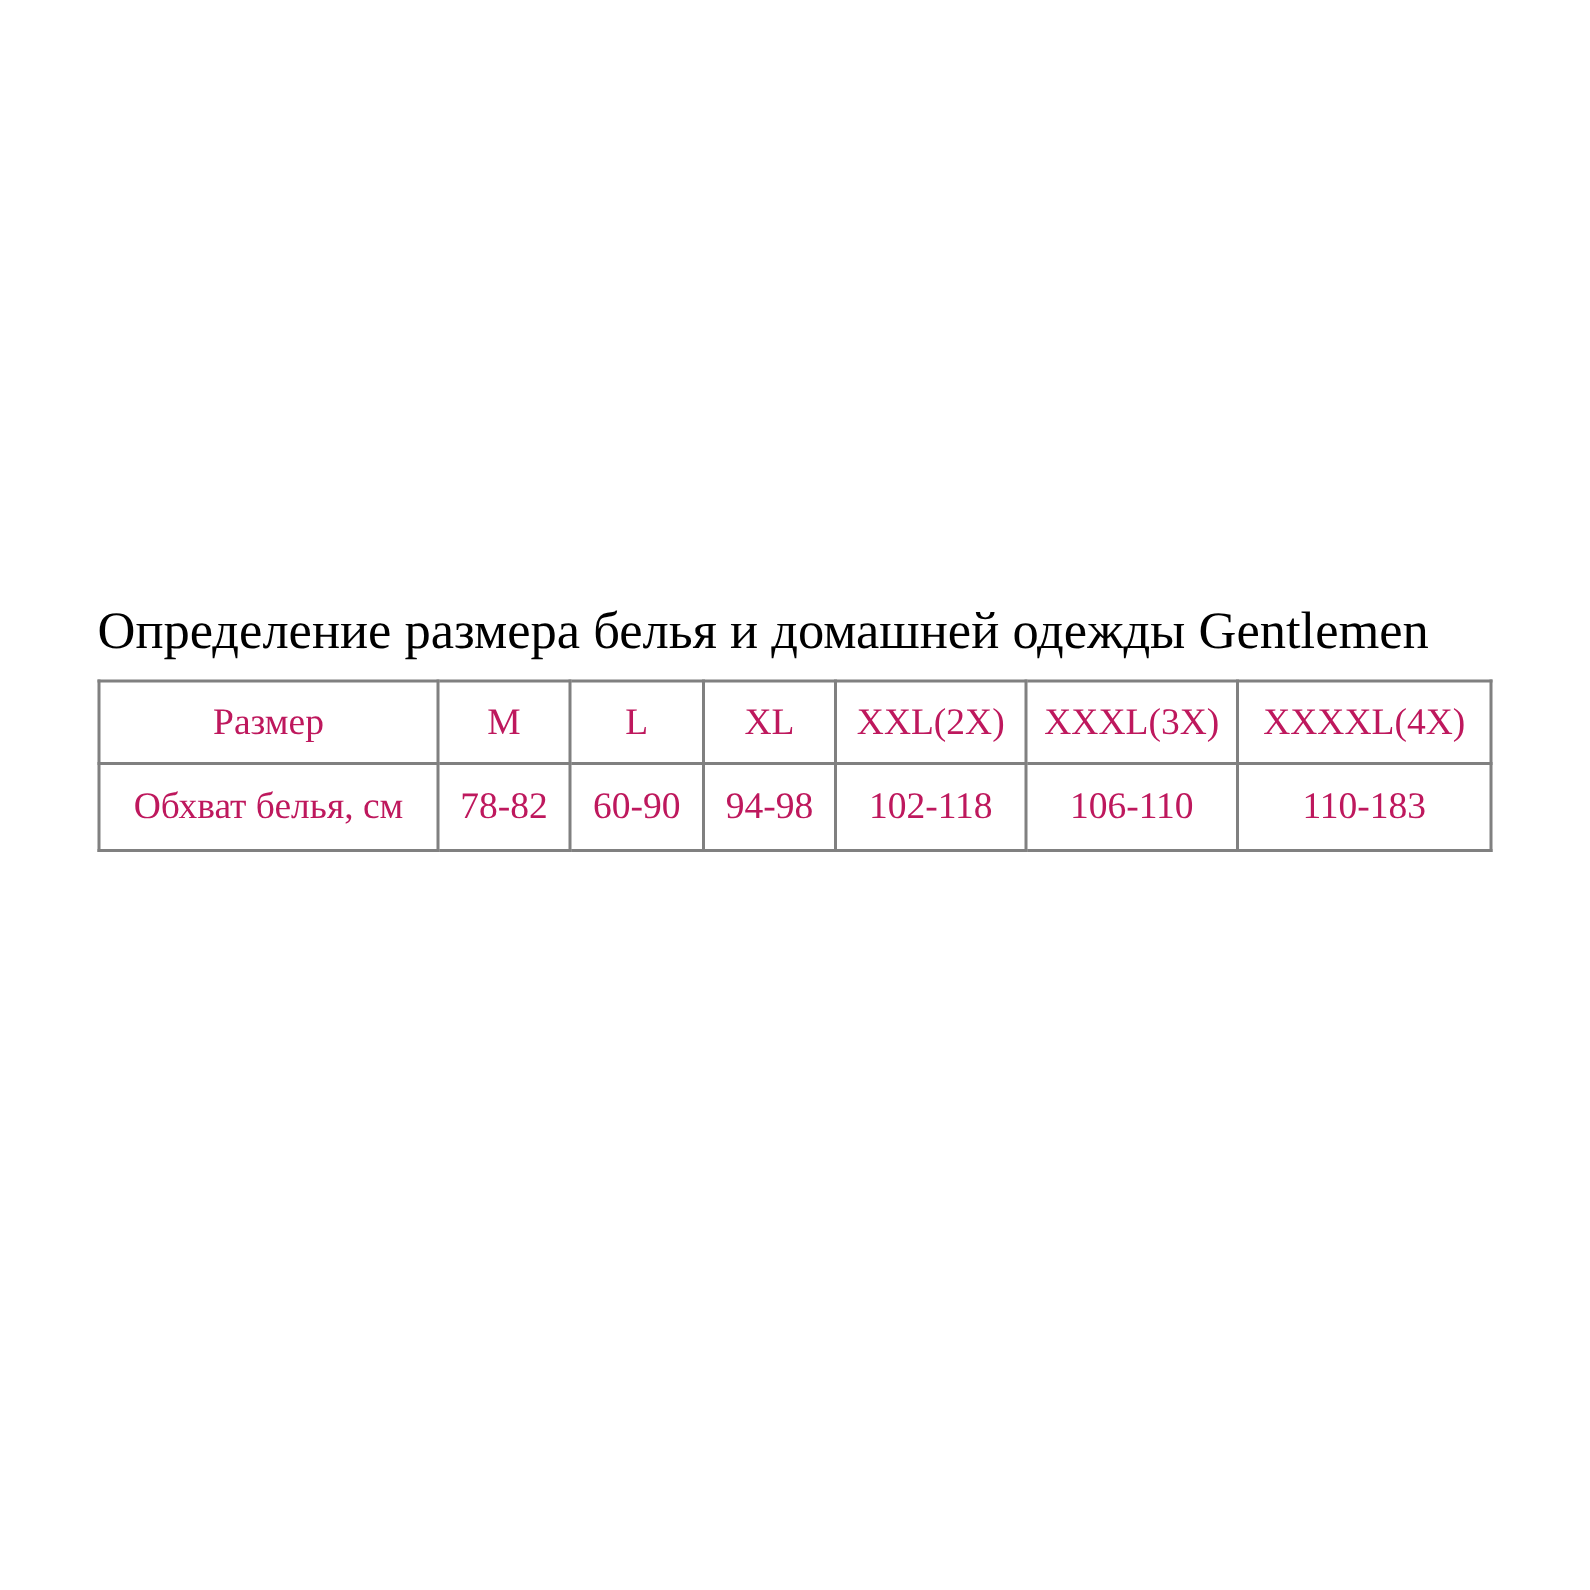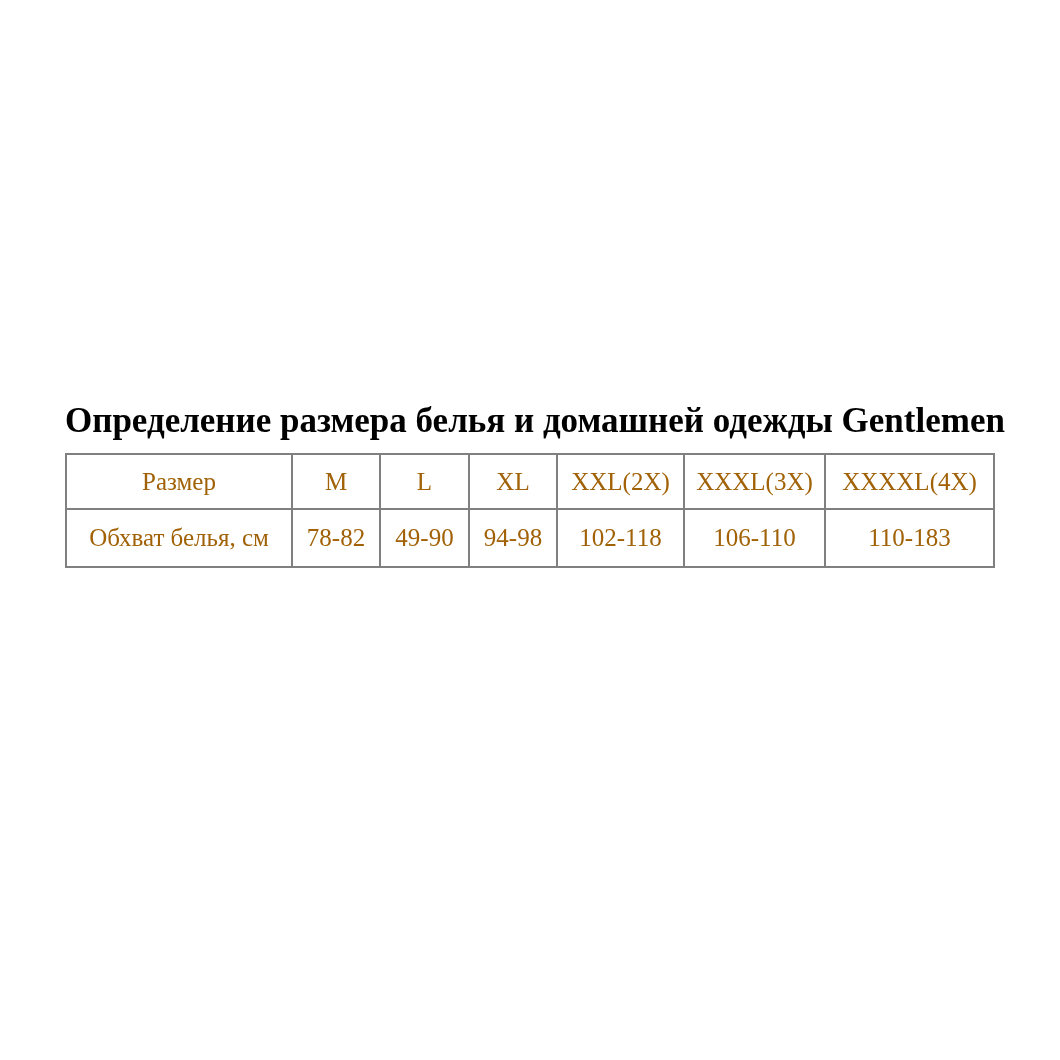--- a/index.html
+++ b/index.html
@@ -14,34 +14,34 @@
     font-family: "Liberation Serif", serif;
     color: #000000;
     overflow: hidden;
   }
   .doc-title {
     position: absolute;
     left: 65px;
     top: 380px;
     font-size: 35px;
     line-height: 36px;
-    font-weight: bold;
+    font-weight: normal;
     white-space: nowrap;
     color: #000000;
     letter-spacing: 0px;
   }
   table.size-chart {
     position: absolute;
     left: 65px;
     top: 453px;
     border-collapse: collapse;
     table-layout: fixed;
     width: 930px;
     font-size: 25px;
-    color: #a16207;
+    color: #be185d;
   }
   table.size-chart td,
   table.size-chart th {
     border: 2px solid #808080;
     text-align: center;
     vertical-align: middle;
     font-weight: normal;
     padding: 0 4px;
     background: #ffffff;
     overflow: hidden;
@@ -81,20 +81,20 @@
       <th>XL</th>
       <th>XXL(2X)</th>
       <th>XXXL(3X)</th>
       <th>XXXXL(4X)</th>
     </tr>
   </thead>
   <tbody>
     <tr class="r-waist">
       <td>Обхват белья, см</td>
       <td>78-82</td>
-      <td>49-90</td>
+      <td>60-90</td>
       <td>94-98</td>
       <td>102-118</td>
       <td>106-110</td>
       <td>110-183</td>
     </tr>
   </tbody>
 </table>
 
 </body></html>

